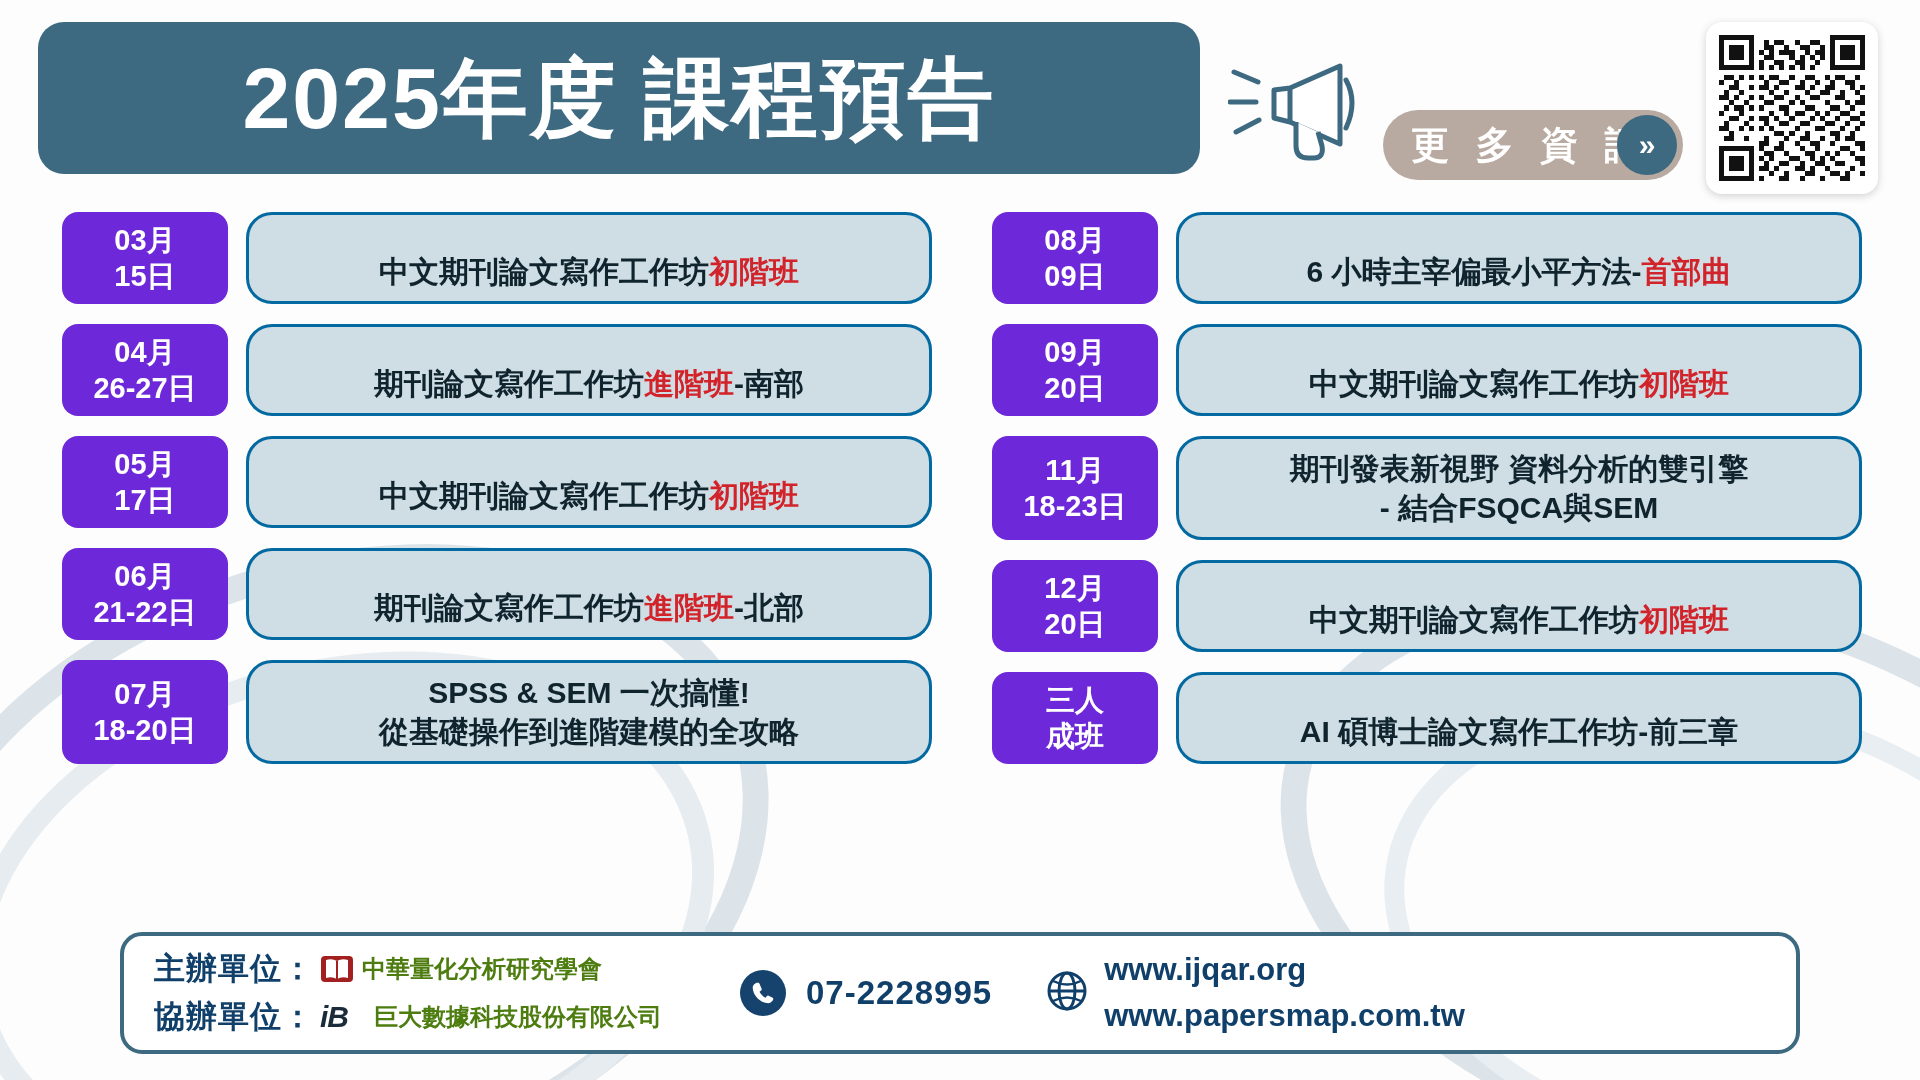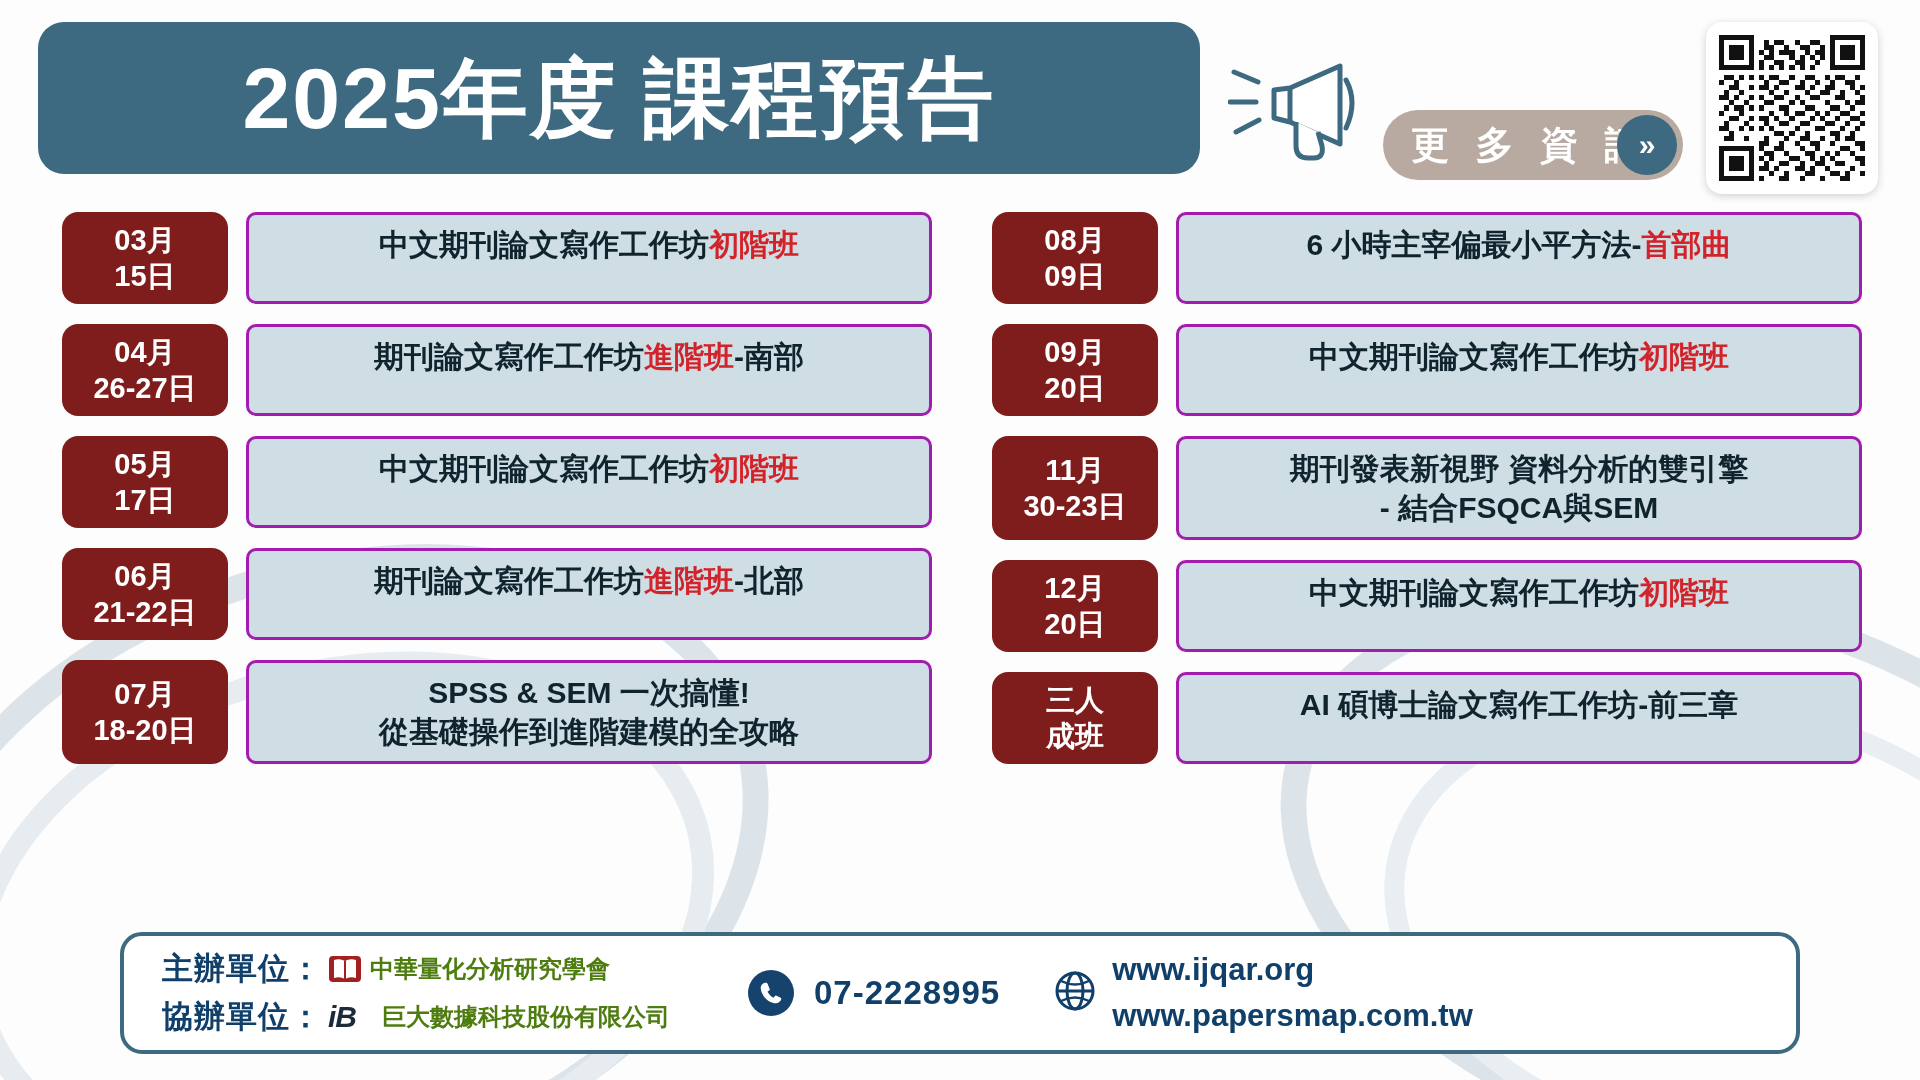--- a/index.html
+++ b/index.html
@@ -94,55 +94,55 @@
   
   .columns {
     position: absolute; left: 62px; top: 212px;
     width: 1800px;
     display: flex; gap: 60px;
   }
   .col { display: flex; flex-direction: column; gap: 20px; width: 870px; }
   .row { display: flex; gap: 18px; align-items: stretch; }
   .date-chip {
     width: 166px;
-    background: #7f1d1d;
+    background: #6d28d9;
     border-radius: 16px;
     color: #fff;
     display: flex; flex-direction: column;
     align-items: center; justify-content: center;
     font-size: 29px; font-weight: bold; line-height: 1.25;
     flex: 0 0 166px;
   }
   .course-box {
     flex: 1;
     background: #cfdde4;
-    border: 3px solid #a21caf;
-    border-radius: 10px;
-    display: flex; align-items: flex-start; justify-content: center;
+    border: 3px solid #0369a1;
+    border-radius: 26px;
+    display: flex; align-items: flex-end; justify-content: center;
     text-align: center;
     padding: 10px 16px;
     min-height: 92px;
   }
   .course-text {
     color: #10242e;
     font-size: 30px;
     font-weight: bold;
     line-height: 1.3;
   }
   .course-text .hl { color: #d3232a; }
   .r-two-line .course-box { min-height: 104px; }
 
   
   .footer {
     position: absolute; left: 120px; top: 932px;
     width: 1680px; height: 122px;
     background: #ffffff;
     border: 4px solid #3d6a80;
     border-radius: 22px;
-    display: flex; align-items: center; padding-left: 8px;
+    display: flex; align-items: center;
   }
   .f-left {
     padding-left: 30px;
     display: flex; flex-direction: column; justify-content: center; gap: 6px;
   }
   .f-row { display: flex; align-items: center; gap: 6px; }
   .f-label { color: #10406a; font-size: 31px; font-weight: bold; letter-spacing: 1px; }
   .f-org { color: #4d7c0f; font-size: 24px; font-weight: bold; }
   .book-icon { width: 34px; height: 30px; margin-right: 2px; }
   .ib-logo {
@@ -506,21 +506,21 @@
         <div class="course-box">
           <div class="course-text">
             <span>中文期刊論文寫作工作坊</span><span class="hl">初階班</span><span></span>
           </div>
         </div>
       </div>
 
       <div class="row r-two-line">
         <div class="date-chip">
           <span>11月</span>
-          <span>30-23日</span>
+          <span>18-23日</span>
         </div>
         <div class="course-box">
           <div class="course-text">
             <div>期刊發表新視野 資料分析的雙引擎</div>
             <div>- 結合FSQCA與SEM</div>
           </div>
         </div>
       </div>
 
       <div class="row">

